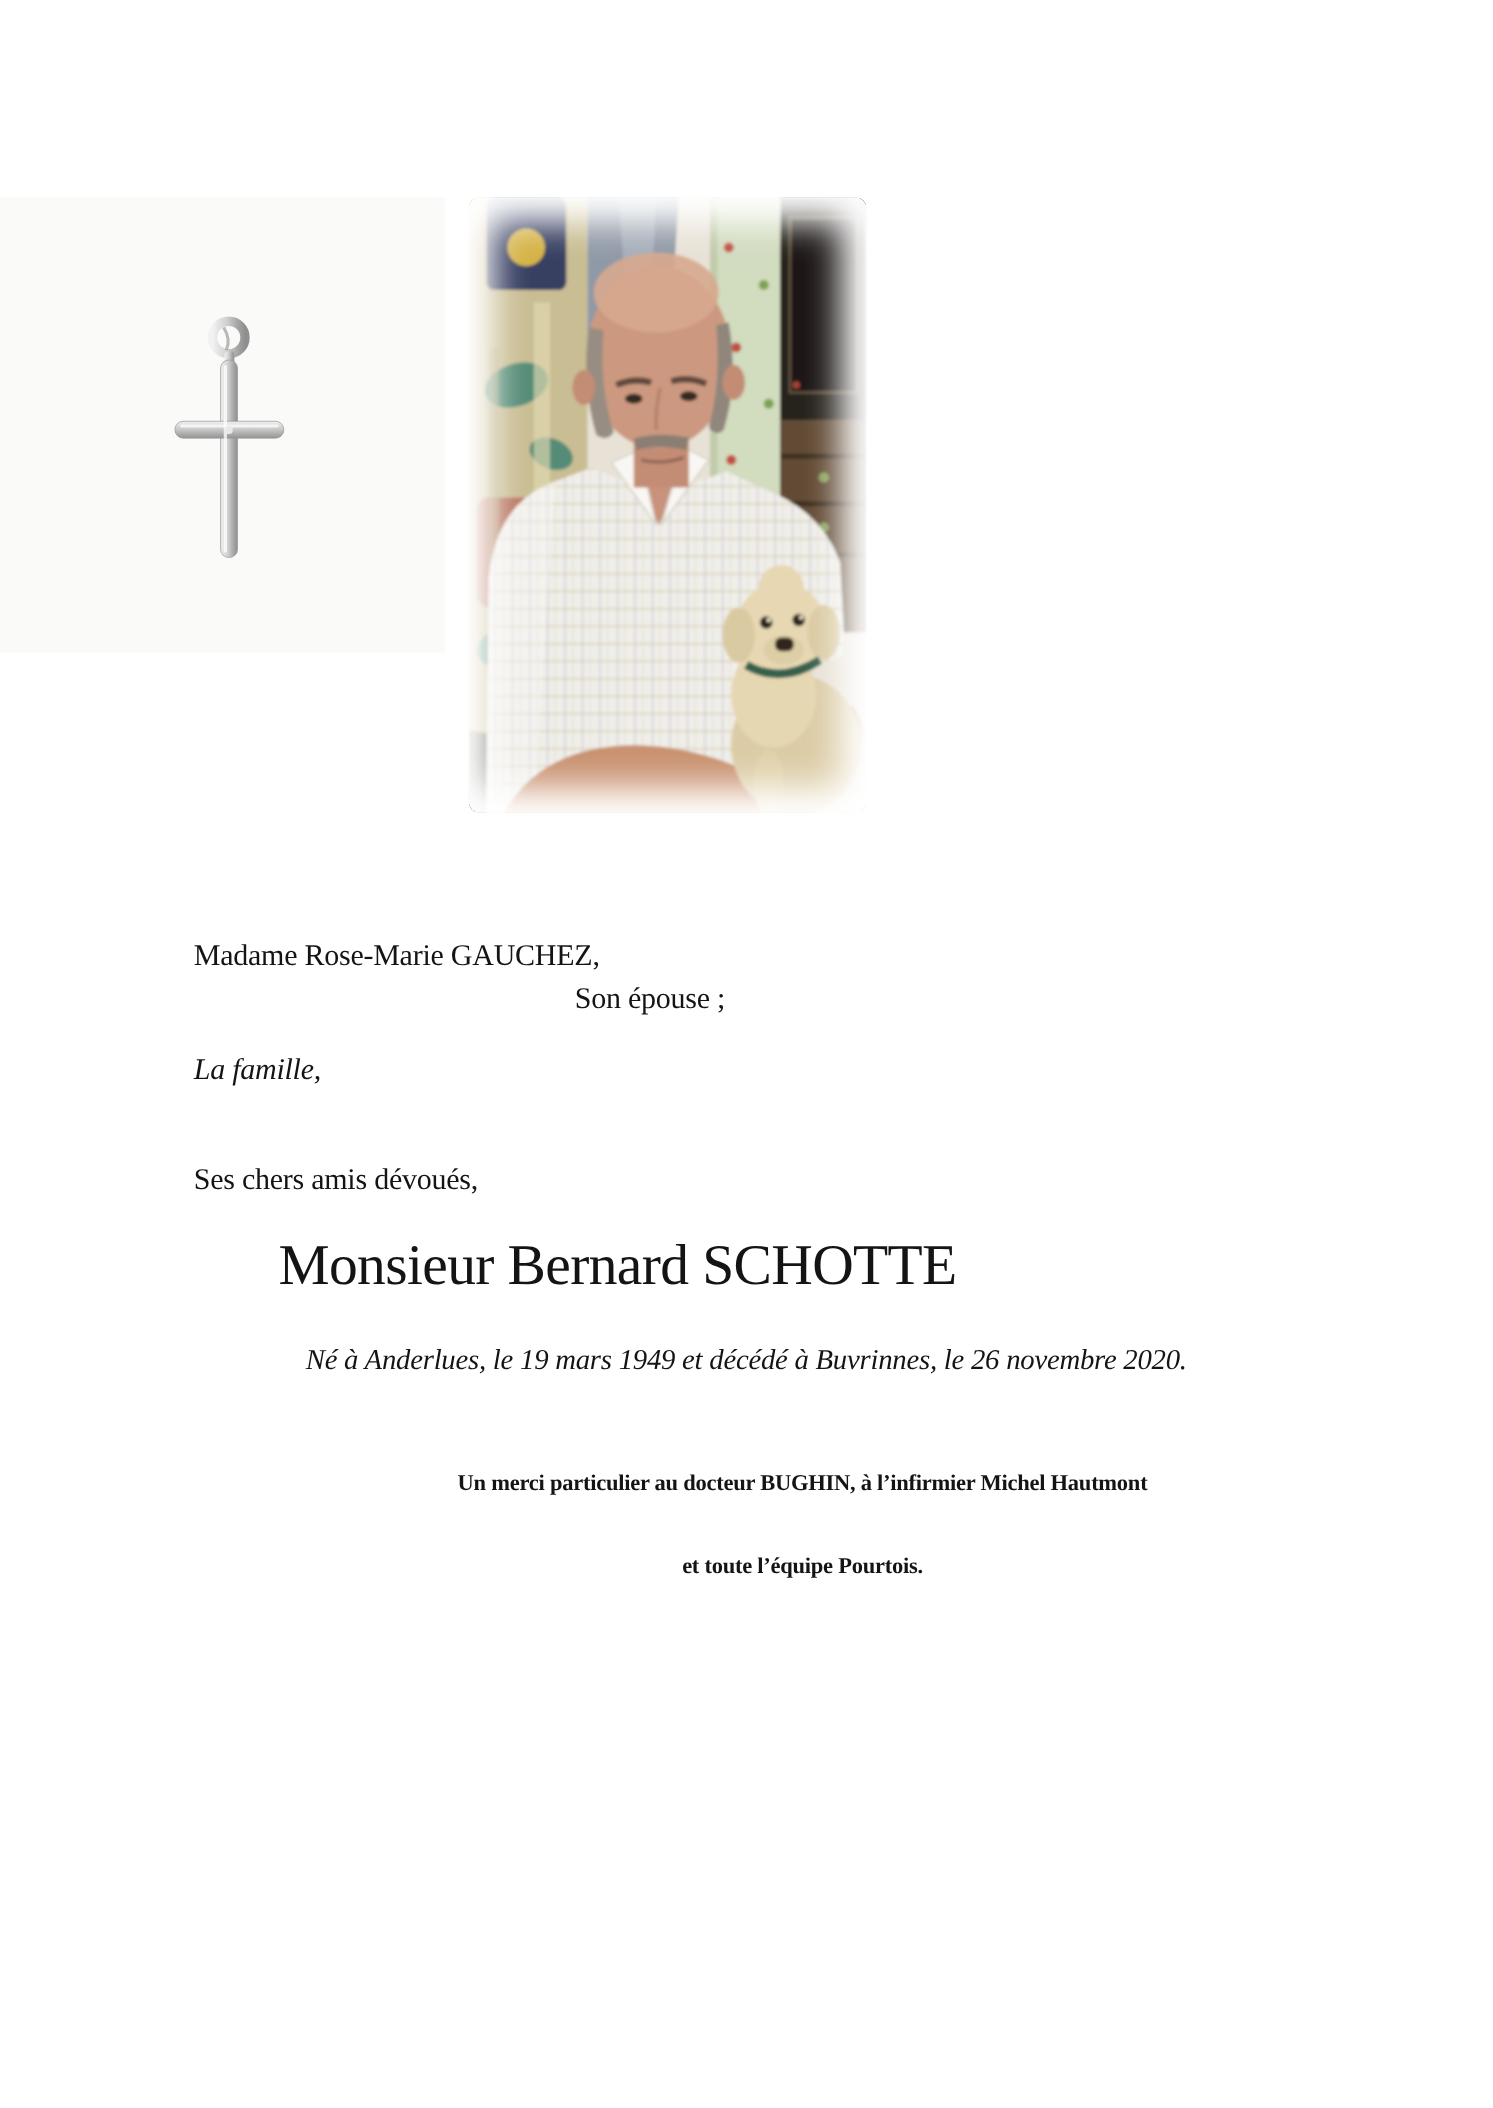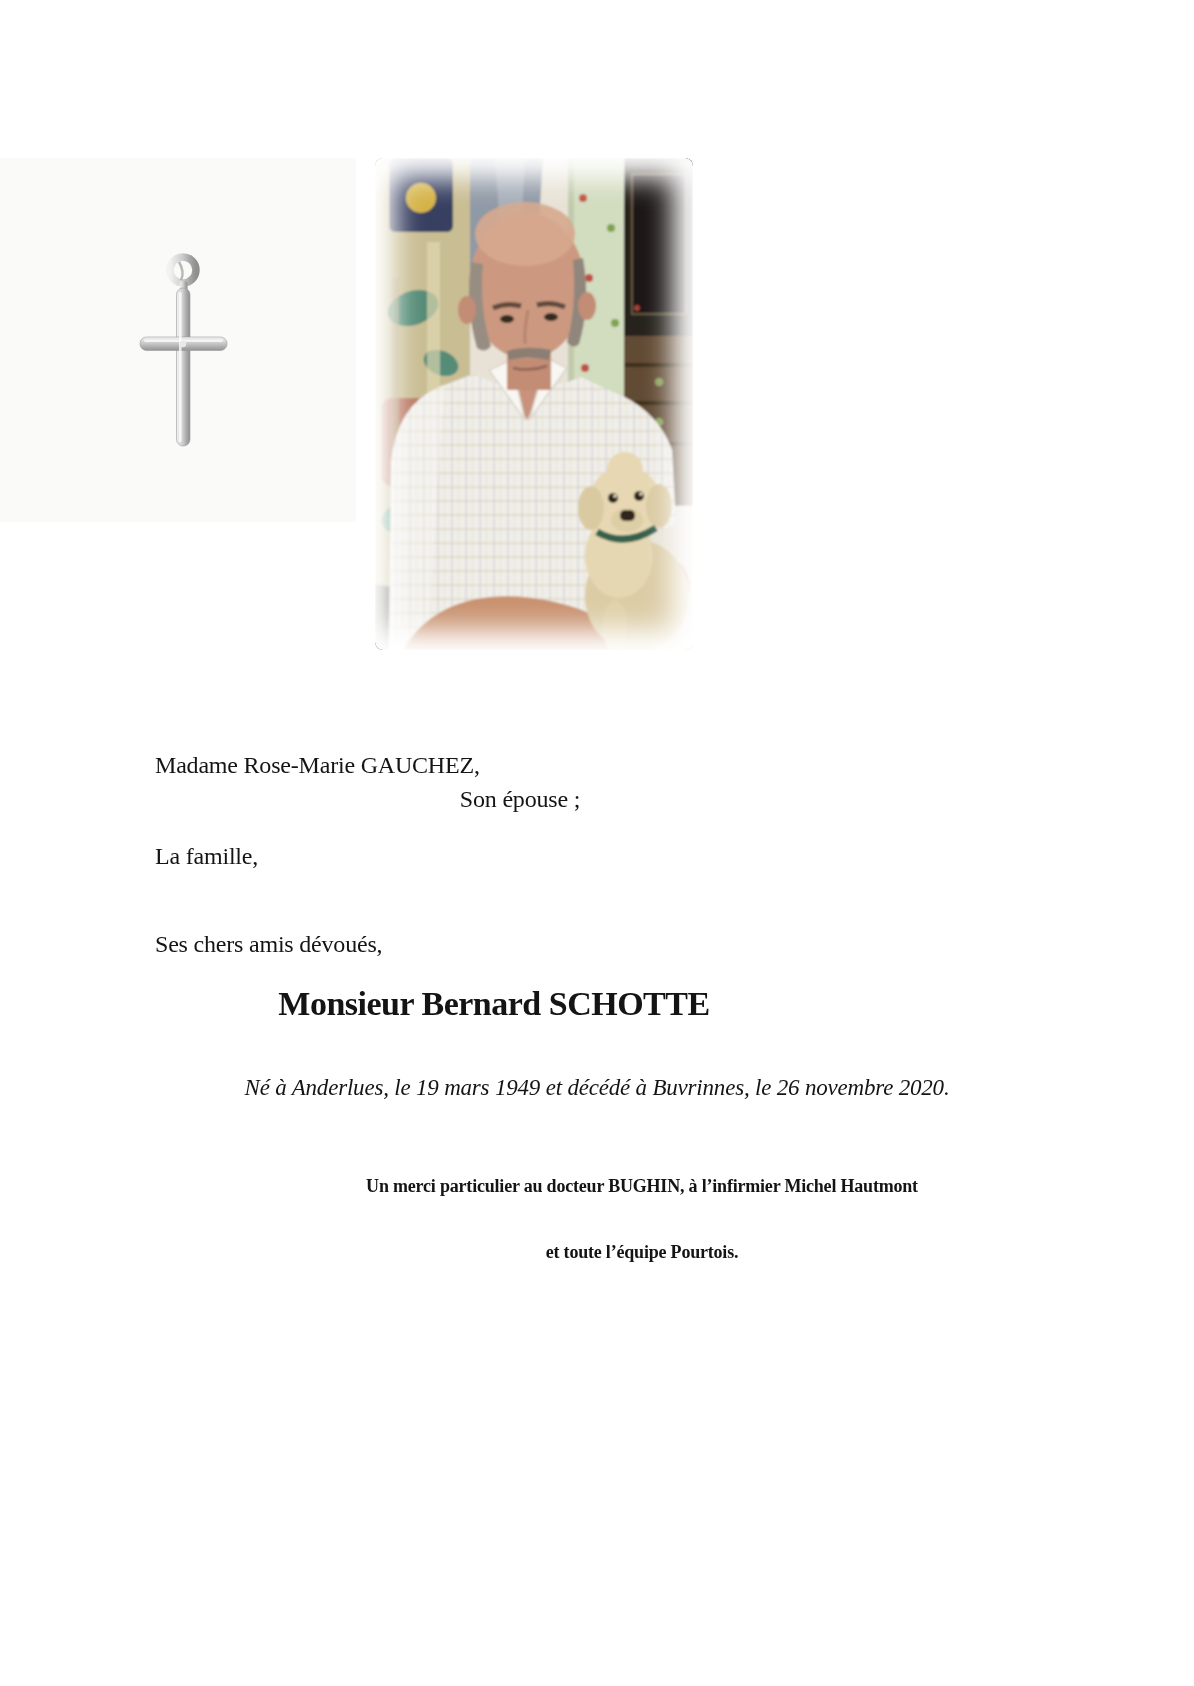--- a/index.html
+++ b/index.html
@@ -27,26 +27,26 @@
   .photo-box .feather{
     position:absolute;inset:0;
     box-shadow:inset 0 0 28px 20px #ffffff;
     border-radius:8px;
     pointer-events:none;
   }
   
   .line{position:absolute;font-size:24px;letter-spacing:-0.2px;white-space:nowrap;}
   .l-widow{left:155px;top:731px;margin-top:21px;}
   .l-spouse{left:0;top:786px;width:1040px;text-align:center;}
-  .l-family{left:155px;top:843px;}
+  .l-family{left:155px;top:843px;font-style:italic;}
   .l-friends{left:155px;top:931px;}
   .l-intro{left:155px;top:941px;}
   .deceased{
     position:absolute;left:0;top:985px;width:988px;margin:0;
-    text-align:center;font-size:34px;font-weight:bold;letter-spacing:-0.5px;
+    text-align:center;font-size:46px;font-weight:normal;letter-spacing:-0.5px;
   }
   .dates{
     position:absolute;left:0;top:1075px;width:1194px;
     text-align:center;font-style:italic;font-size:23px;letter-spacing:-0.2px;font-family:Liberation Serif, serif;
   }
   .thanks{
     position:absolute;left:90px;top:1176px;width:1104px;
     text-align:center;font-weight:bold;font-size:18px;letter-spacing:-0.2px;
   }
   .thanks .t2{margin-top:45px;}

